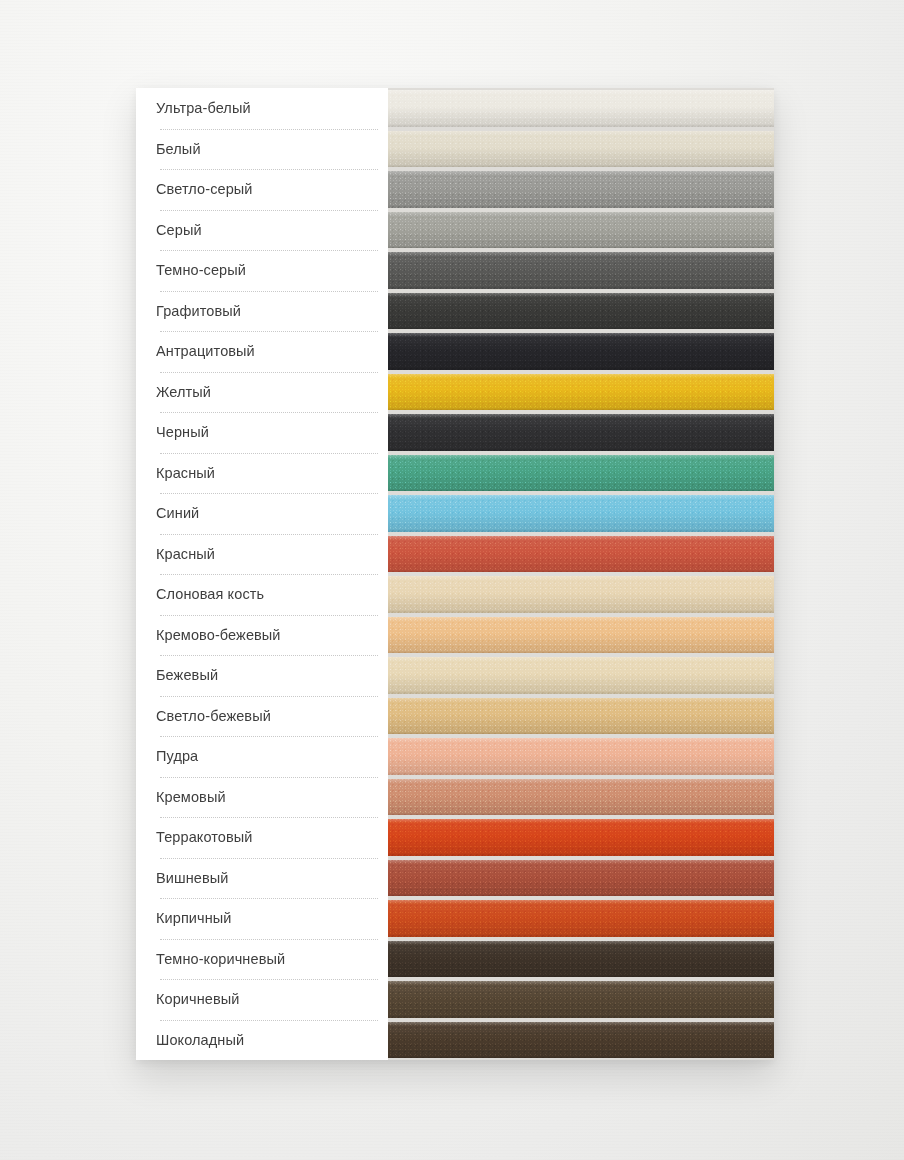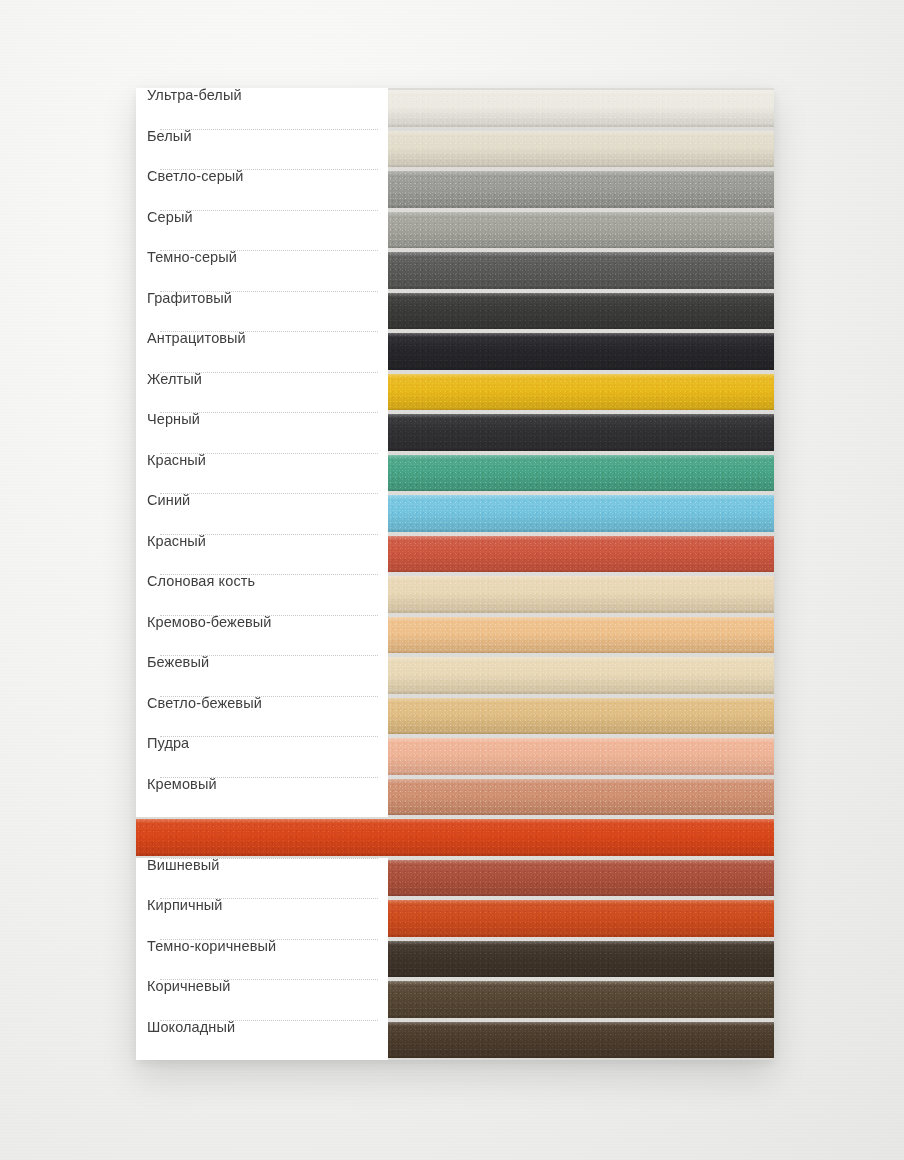--- a/index.html
+++ b/index.html
@@ -56,22 +56,23 @@
     position: relative;
     min-height: 0;
   }
 
   
   .label-cell {
     width: 252px;
     flex: 0 0 252px;
     background: #ffffff;
     display: flex;
+    align-items: center;
     box-sizing: border-box;
-    padding-left: 11px;
+    padding-left: 20px;
     position: relative;
     z-index: 3;
   }
   .label-cell .txt {
     font-size: 14.5px;
     color: #3e3e3e;
     letter-spacing: .1px;
     line-height: 1;
     white-space: nowrap;
   }
@@ -329,20 +330,23 @@
         <div class="label-cell">
           <span class="txt">Кремовый</span>
         </div>
         <div class="swatch-cell">
           <div class="gap top"></div>
           <div class="swatch" style="background: rgb(207, 143, 113);"></div>
           <div class="gap bottom"></div>
         </div>
       </div>
       <div class="row">
+        <div class="label-cell">
+          <span class="txt">Терракотовый</span>
+        </div>
         <div class="swatch-cell">
           <div class="gap top"></div>
           <div class="swatch" style="background: rgb(215, 69, 26);"></div>
           <div class="gap bottom"></div>
         </div>
       </div>
       <div class="row">
         <div class="label-cell">
           <span class="txt">Вишневый</span>
         </div>

